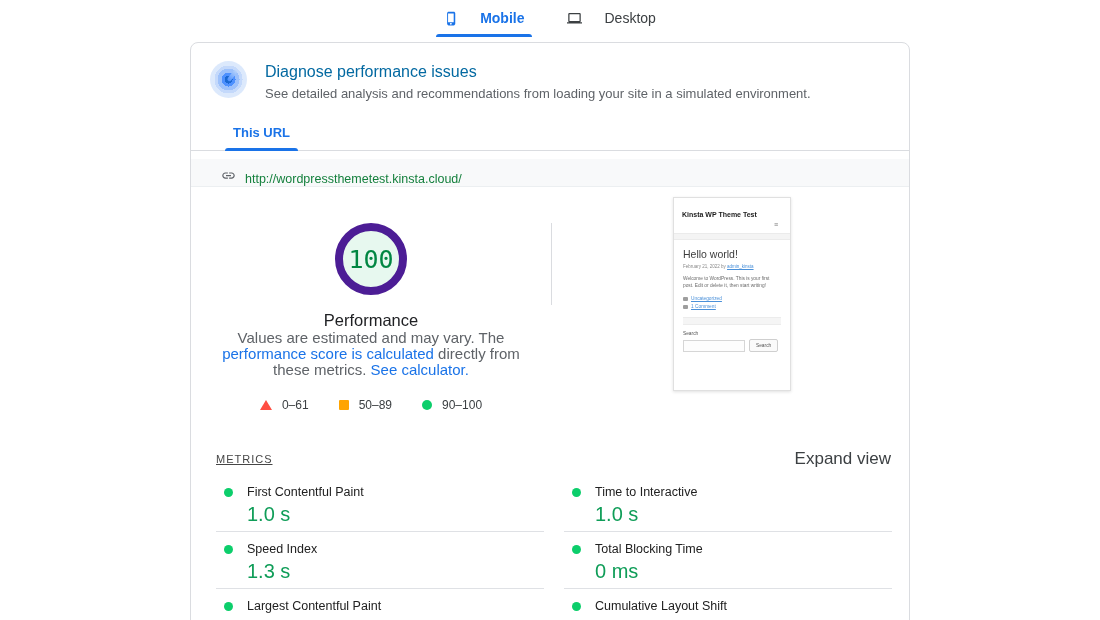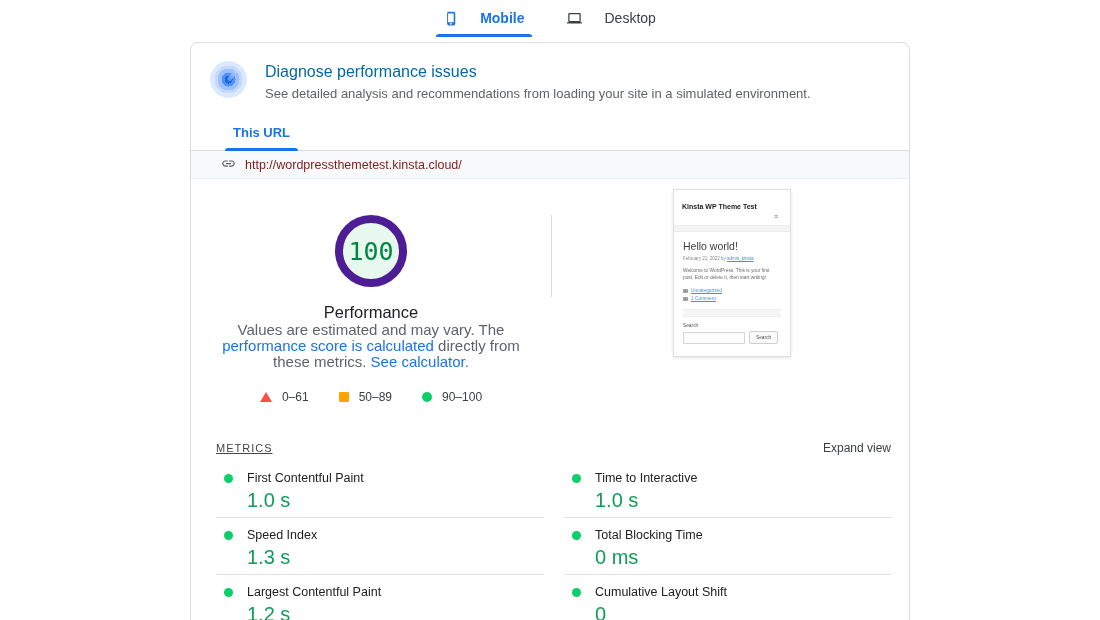--- a/index.html
+++ b/index.html
@@ -33,22 +33,22 @@
   .hdr-sub { font-size:13px; color:#5f6368; margin-top:5px; }
 
   
   .url-tab-row { position:relative; margin-top:8px; border-bottom:1px solid #dadce0; }
   .url-tab { position:relative; display:inline-block; margin-left:40px; padding:6px 2px 10px 2px;
     font-size:13px; font-weight:bold; color:#1a73e8; cursor:pointer; }
   .url-tab::after { content:""; position:absolute; left:-6px; right:-6px; bottom:-1px;
     height:3px; background:#1a73e8; border-radius:3px 3px 0 0; }
 
   
-  .url-bar { display:flex; align-items:center; gap:9px; height:28px; background:#f8f9fa;
-    border-bottom:1px solid #eceff1; padding-left:30px; font-size:12.5px; color:#7f1d1d; }
+  .url-bar { display:flex; align-items:flex-end; gap:9px; height:28px; background:#f8f9fa;
+    border-bottom:1px solid #eceff1; padding-left:30px; font-size:12.5px; color:#15803d;margin-top:8px; }
   .url-bar svg { flex:none; }
 
   
   .perf-region { position:relative; height:250px; }
   .gauge-col { position:absolute; left:20px; top:0; width:320px; text-align:center; }
   .score-ring { width:72px; height:72px; margin:36px auto 0 auto; border-radius:50%;
     border:8px solid #4c1d95; background:#e7f8ef; display:flex; align-items:center;
     justify-content:center; }
   .score-num { font-family:"DejaVu Sans Mono", monospace; font-size:25px; color:#018642; }
   .perf-label { margin-top:16px; font-size:16.5px; color:#202124; }
@@ -56,21 +56,21 @@
   .disclaimer .lnk { color:#1a73e8; cursor:pointer; }
   .legend { display:flex; justify-content:center; align-items:center; gap:30px; margin-top:20px; }
   .legend-item { display:flex; align-items:center; gap:10px; font-size:12px; color:#3c4043; }
   .lg-tri { width:0; height:0; border-left:6px solid transparent; border-right:6px solid transparent;
     border-bottom:10px solid #ff4e42; }
   .lg-sq { width:10px; height:10px; background:#ffa400; border-radius:1px; }
   .lg-ci { width:10px; height:10px; background:#0cce6b; border-radius:50%; }
   .v-divider { position:absolute; left:360px; top:36px; width:1px; height:82px; background:#dadce0; }
 
   
-  .thumb { position:absolute; left:482px; top:10px; width:118px; height:168px; background:#fff;
+  .thumb { position:absolute; left:482px; top:10px; width:118px; height:194px; background:#fff;
     border:1px solid #e0e0e0; box-shadow:0 1px 3px rgba(0,0,0,.12); font-size:5px; color:#444;
     overflow:hidden; }
   .th-head { padding:13px 8px 3px 8px; }
   .th-site { font-size:7px; font-weight:bold; color:#1b1b1b; }
   .th-menu { text-align:right; color:#777; font-size:7px; padding:3px 4px 2px 0; }
   .th-band { height:7px; background:#f4f4f4; border-top:1px solid #ebebeb; border-bottom:1px solid #ebebeb; }
   .th-body { padding:8px 9px 0 9px; }
   .th-h1 { font-size:10.5px; color:#3d3d3d; }
   .th-meta { margin-top:4px; font-size:4.5px; color:#8a8a8a; }
   .th-meta .tlnk { color:#4a90d9; text-decoration:underline; }
@@ -84,21 +84,21 @@
   .th-search-label { font-size:4.8px; color:#555; }
   .th-search-row { display:flex; gap:4px; margin-top:3px; align-items:center; }
   .th-input { width:62px; height:12px; background:#fdfdfd; border:1px solid #d6d6d6; }
   .th-btn { font-size:4.8px; color:#555; background:#fafafa; border:1px solid #cfcfcf;
     padding:3px 6px; border-radius:2px; }
 
   
   .metrics-head { display:flex; justify-content:space-between; align-items:center;
     padding:12px 18px 6px 25px; }
   .metrics-title { font-size:11px; letter-spacing:1px; color:#464646;text-decoration:underline; }
-  .expand-view { font-size:12px; color:#3c4043; cursor:pointer; }
+  .expand-view { font-size:17px; color:#3c4043; cursor:pointer; }
   .metrics-grid { display:flex; gap:20px; padding:0 17px 0 25px; }
   .m-col { flex:1; }
   .metric { padding:10px 0 0 0; height:57px; border-bottom:1px solid #dfe1e5; }
   .metric-top { display:flex; align-items:center; gap:14px; padding-left:8px; }
   .m-dot { width:9px; height:9px; border-radius:50%; background:#0cce6b; flex:none; }
   .m-label { font-size:12.5px; color:#212121; }
   .m-value { margin:4px 0 0 31px; font-size:20px; color:#0f9d58; }
 </style>
 </head>
 <body>

